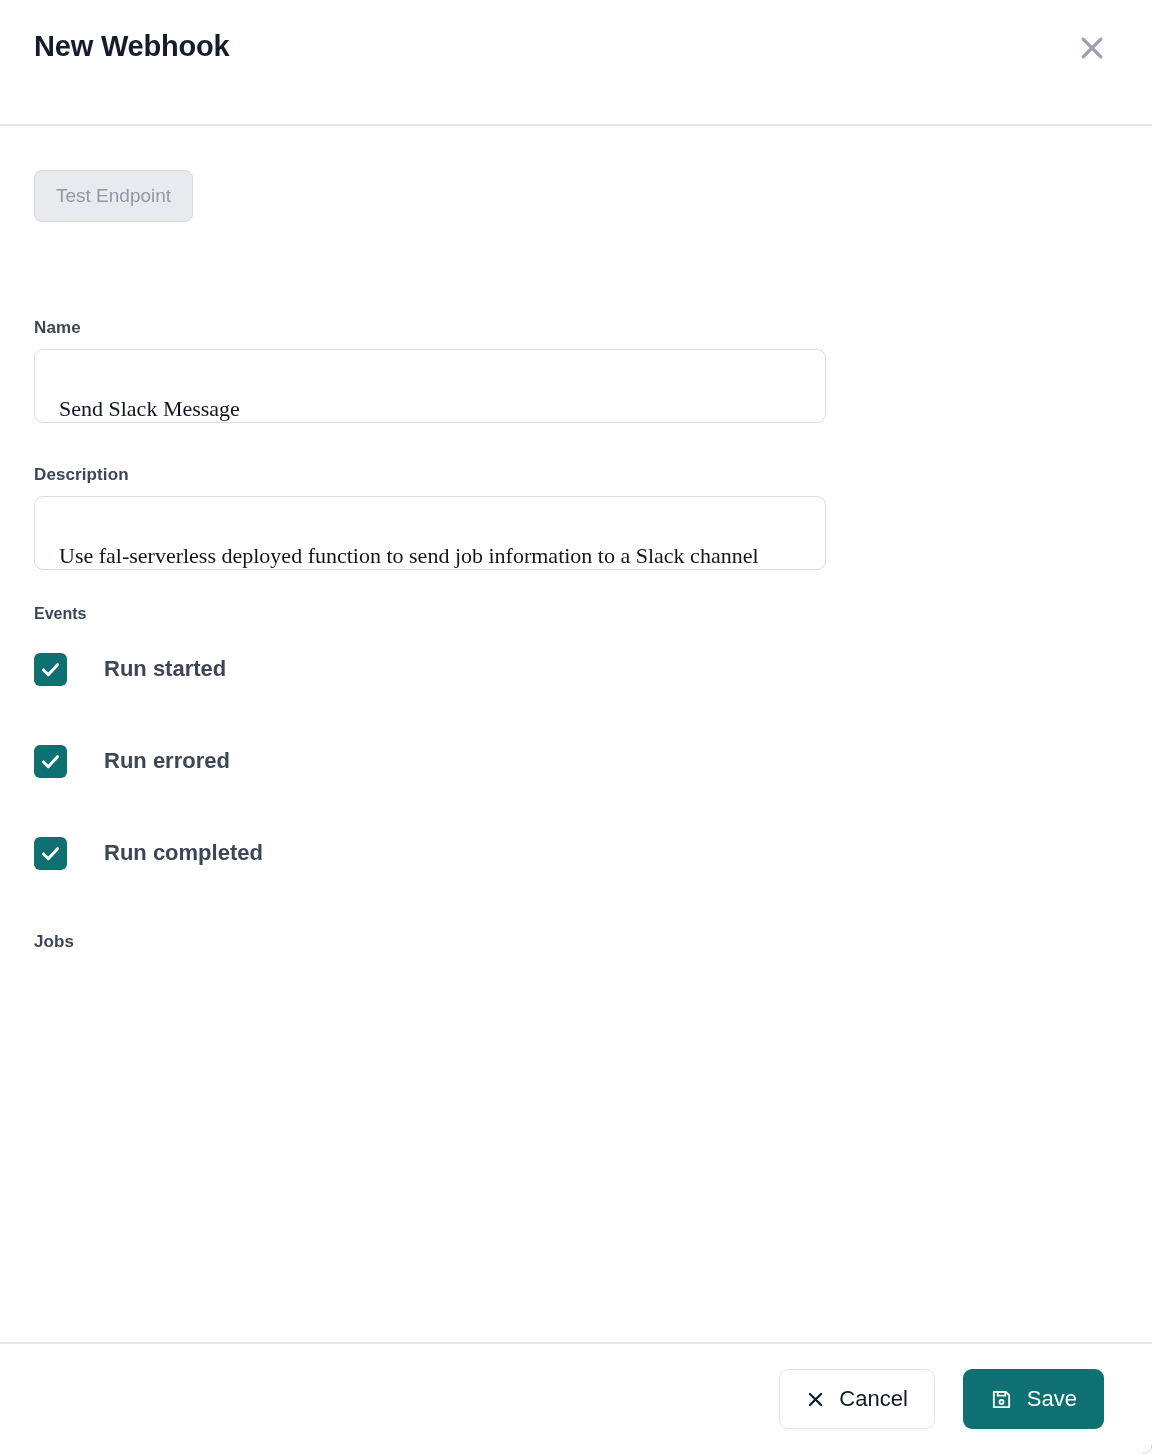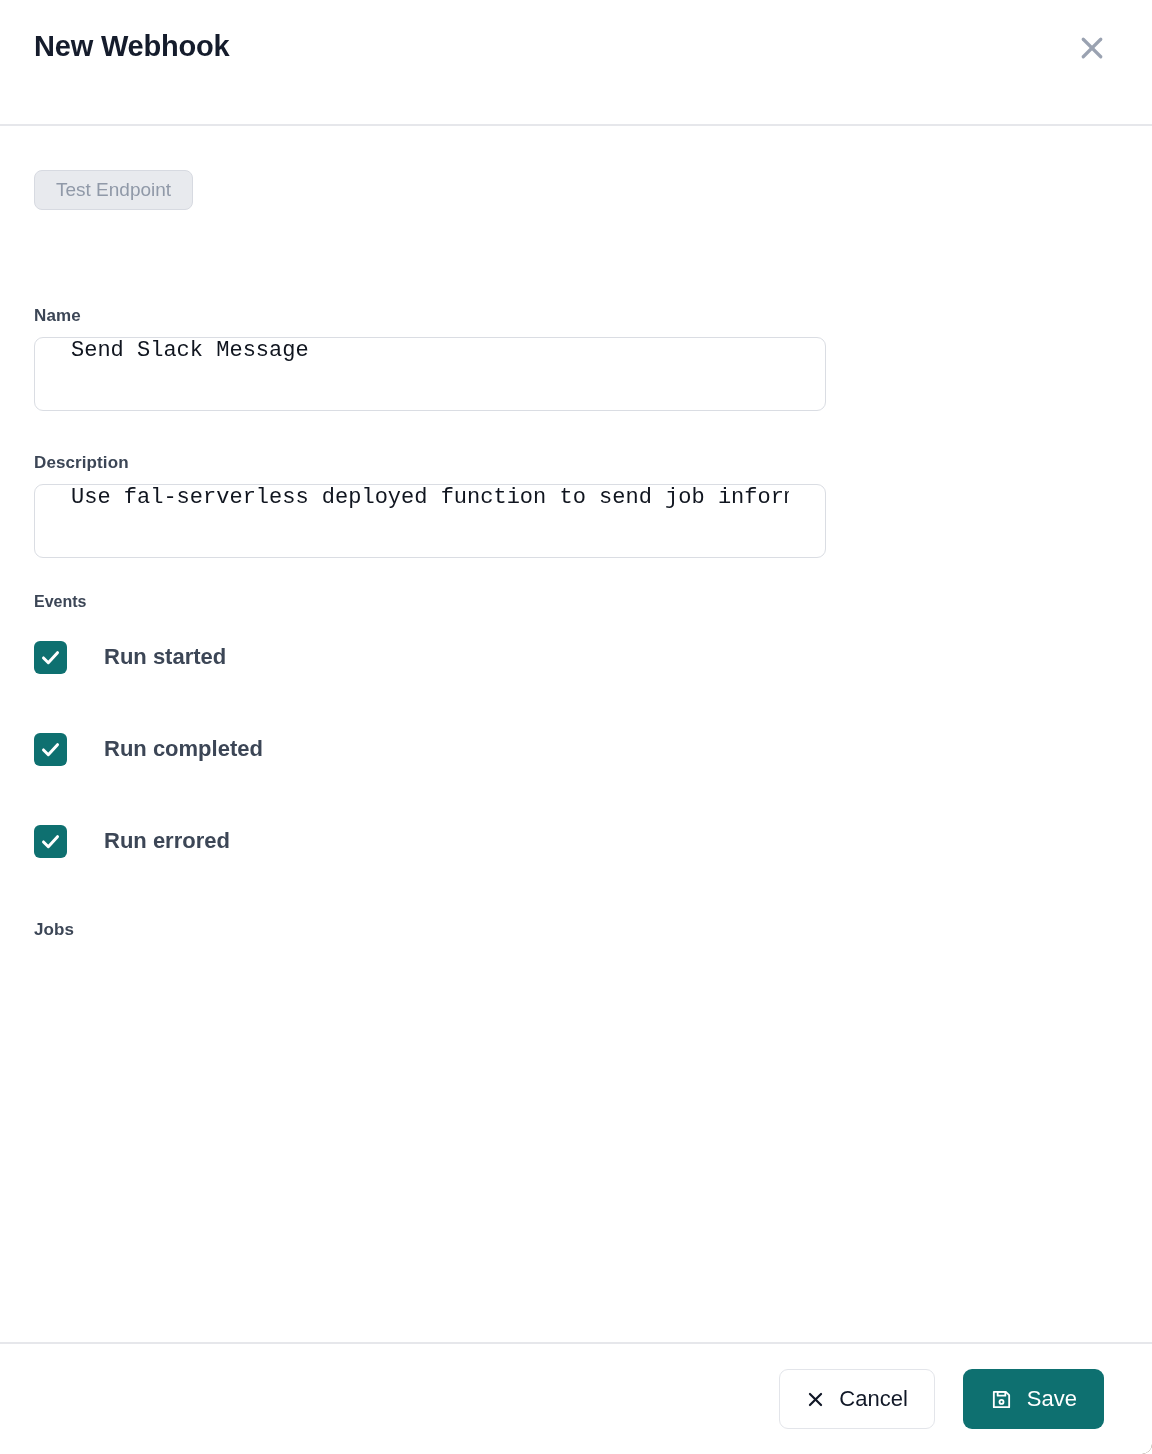--- a/index.html
+++ b/index.html
@@ -81,21 +81,21 @@
     padding: 44px 34px 26px 34px;
     overflow: hidden;
     background: #fff;
     z-index: 2;
   }
 
   .test-endpoint-btn {
     display: inline-flex;
     align-items: center;
     justify-content: center;
-    height: 40px;
+    height: 52px;
     padding: 0 21px;
     background: #e8eaee;
     border: 1px solid #d7dae1;
     border-radius: 8px;
     color: #9099a8;
     font-size: 19px;
     font-weight: 400;
     font-family: "Liberation Sans", sans-serif;
     cursor: default;
   }
@@ -104,33 +104,33 @@
   .field-label {
     font-size: 17px;
     font-weight: 700;
     color: #3c4656;
     margin-bottom: 11px;
     letter-spacing: 0.1px;
   }
   .text-input {
     width: 792px;
     height: 74px;
-    padding: 0 36px;
+    padding: 0 24px;
     border: 1px solid #dadde3;
     border-radius: 9px;
     background: #fff;
-    font-family: Liberation Mono, monospace;
+    font-family: Liberation Serif, serif;
     font-size: 22px;
     color: #10151f;
     outline: none;
     white-space: nowrap;
     overflow: hidden;
     text-overflow: clip;
     display: flex;
-    align-items: flex-start;
+    align-items: flex-end;
   }
   .text-input.focused {
     border: 2px solid #0e6e6e;
     box-shadow: none;
   }
   .caret {
     display: inline-block;
     width: 2px;
     height: 28px;
     background: #1c2430;
@@ -317,30 +317,30 @@
         </span>
         <span class="checkbox-label">Run started</span>
       </div>
 
       <div class="checkbox-row">
         <span class="checkbox">
           <svg width="21" height="21" viewBox="0 0 24 24" fill="none" stroke="#ffffff" stroke-width="3.4" stroke-linecap="round" stroke-linejoin="round">
             <polyline points="4,12.5 9.5,18 20,6.5"></polyline>
           </svg>
         </span>
-        <span class="checkbox-label">Run completed</span>
+        <span class="checkbox-label">Run errored</span>
       </div>
 
       <div class="checkbox-row">
         <span class="checkbox">
           <svg width="21" height="21" viewBox="0 0 24 24" fill="none" stroke="#ffffff" stroke-width="3.4" stroke-linecap="round" stroke-linejoin="round">
             <polyline points="4,12.5 9.5,18 20,6.5"></polyline>
           </svg>
         </span>
-        <span class="checkbox-label">Run errored</span>
+        <span class="checkbox-label">Run completed</span>
       </div>
     </div>
 
     <div class="spacer-60"></div>
 
     
     <div class="field">
       <div class="field-label">Jobs</div>
     </div>
 

